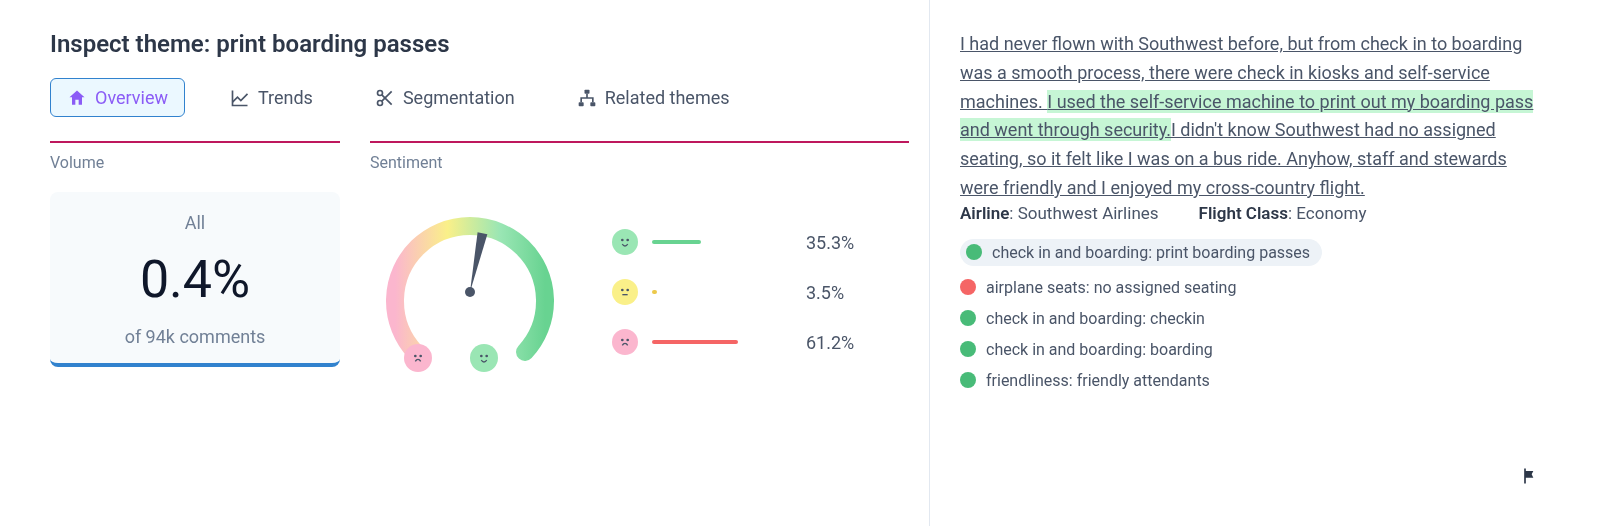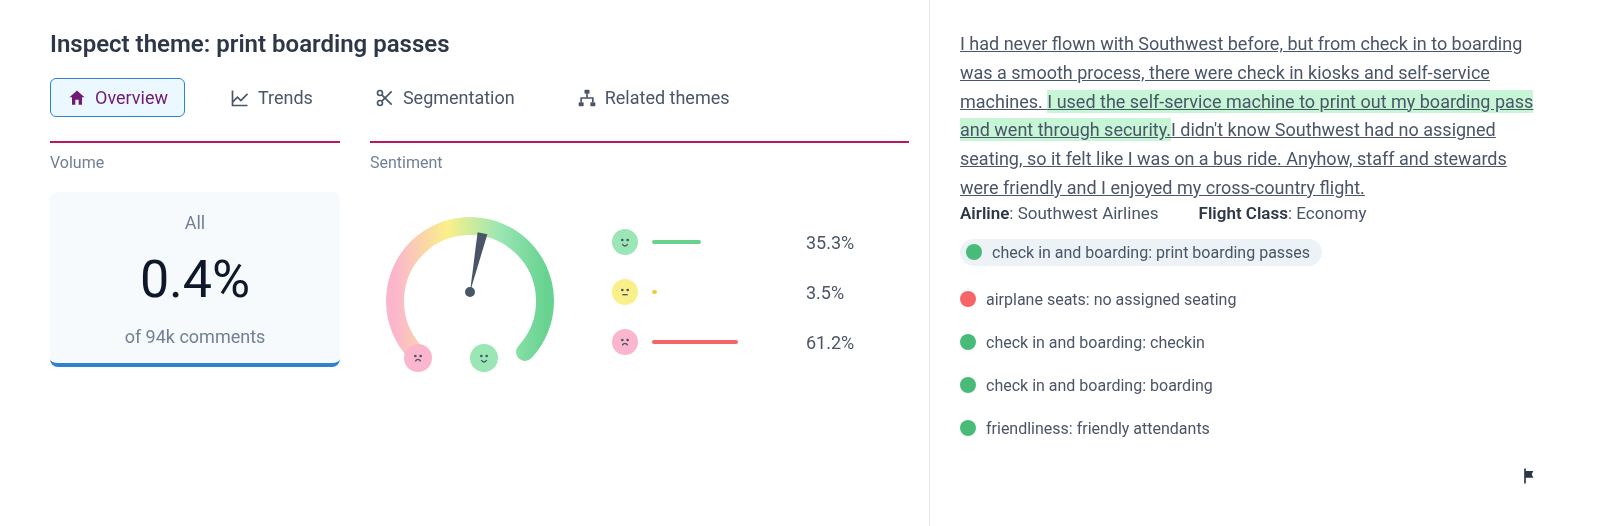--- a/index.html
+++ b/index.html
@@ -38,21 +38,21 @@
       align-items: center;
       gap: 8px;
       padding: 8px 16px;
       border-radius: 6px;
       font-size: 18px;
       color: #4a5568;
       cursor: pointer;
       border: 1px solid transparent;
     }
     .tab.active {
-      color: #701a75;
+      color: #8b5cf6;
       border: 1px solid #3182ce;
       background: #ebf8ff;
       justify-content: space-between;
     }
     .tab-icon {
       width: 20px;
       height: 20px;
       display: inline-flex;
       align-items: center;
       justify-content: center;
@@ -111,21 +111,21 @@
       padding: 1px 0;
     }
     .meta-row {
       display: flex;
       gap: 40px;
       font-size: 17px;
       margin-bottom: 16px;
     }
     .meta-label { font-weight: 600; color: #2d3748; }
     .meta-val { color: #4a5568; }
-    .tags { display: flex; flex-direction: column; gap: 24px; }
+    .tags { display: flex; flex-direction: column; gap: 12px; }
     .tag-row { display: flex; align-items: center; gap: 10px; font-size: 16px; color: #4a5568; }
     .tag-row.pill {
       background: #edf2f7;
       border-radius: 16px;
       padding: 4px 12px 4px 6px;
       width: fit-content;
     }
     .dot { width: 16px; height: 16px; border-radius: 50%; flex-shrink: 0; }
     .dot-green { background: #48bb78; }
     .dot-red { background: #f56565; }

